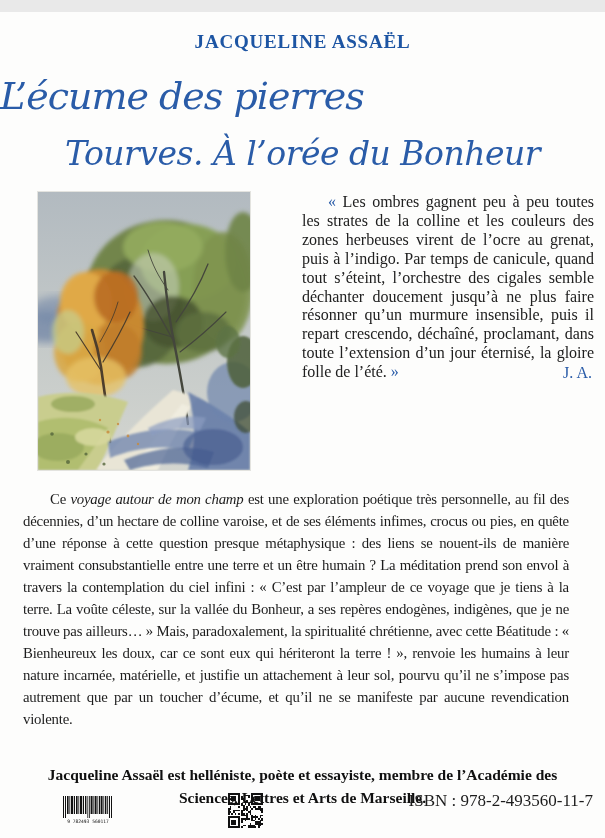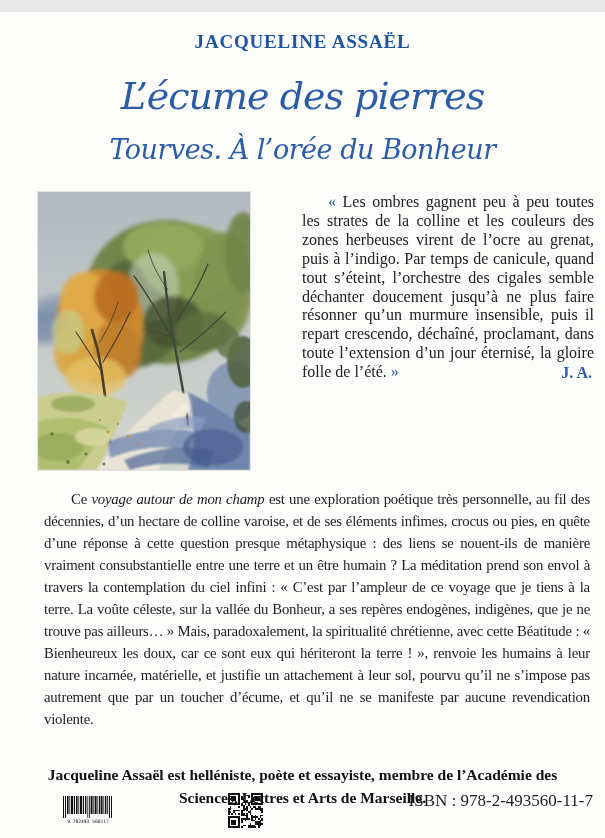--- a/index.html
+++ b/index.html
@@ -8,46 +8,46 @@
     position:relative; width:605px; height:838px; margin:12px auto;
     background:#fdfdfc; overflow:hidden; color:#1c1c1c;
   }
   .author {
     position:absolute; top:19px; left:0; width:100%;
     text-align:center; font-weight:bold; font-size:19px;
     letter-spacing:0.8px; color:#1d55a3;
   }
   .title {
     position:absolute; top:62px; left:0; width:100%;
-    text-align:center; font-family:"DejaVu Serif", serif;
+    text-align:left; font-family:"DejaVu Serif", serif;
     font-style:italic; font-size:38px; letter-spacing:-1px; color:#2a5ca8;
   }
   .subtitle {
     position:absolute; top:122px; left:0; width:100%;
     text-align:center; font-family:"DejaVu Serif", serif;
-    font-style:italic; font-size:27px; letter-spacing:-0.5px; color:#2a5ca8;
+    font-style:italic; font-size:33px; letter-spacing:-0.5px; color:#2a5ca8;
   }
   .painting {
     position:absolute; left:38px; top:180px; width:212px; height:278px;
     box-shadow:0 0 0 1px #e3e3df;
   }
   .painting svg { display:block; width:100%; height:100%; }
   .quote {
     position:absolute; left:302px; top:181px; width:292px;
     font-size:16px; line-height:18.9px; text-align:justify;
     text-indent:26px; color:#202020;
   }
   .quote .blue { color:#2a5ca8; }
   .quote .em { }
   .quote-sig {
     position:absolute; right:2px; bottom:-1px;
-    color:#2a5ca8; font-weight:bold; font-size:16px; text-indent:0;
+    color:#2a5ca8; font-weight:normal; font-size:16px; text-indent:0;
   }
   .description {
-    position:absolute; left:44px; top:476px; width:546px;
+    position:absolute; left:23px; top:476px; width:546px;
     font-size:14.8px; letter-spacing:-0.2px; line-height:22px;
     text-align:justify; text-indent:27px; color:#1c1c1c;
   }
   .description .em { font-style:italic; }
   .bio {
     position:absolute; left:42px; top:751px; width:521px;
     text-align:center; font-weight:bold; font-size:15.5px;
     line-height:23px; color:#101010;
   }
   .barcode {

